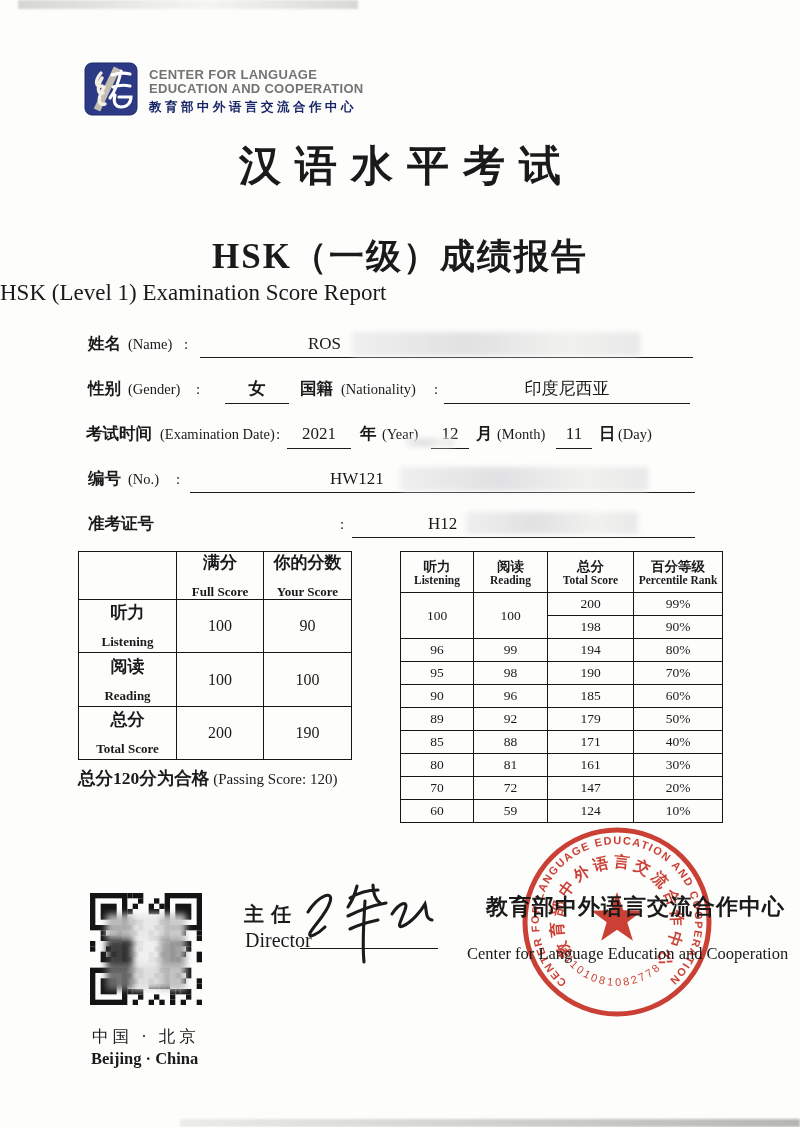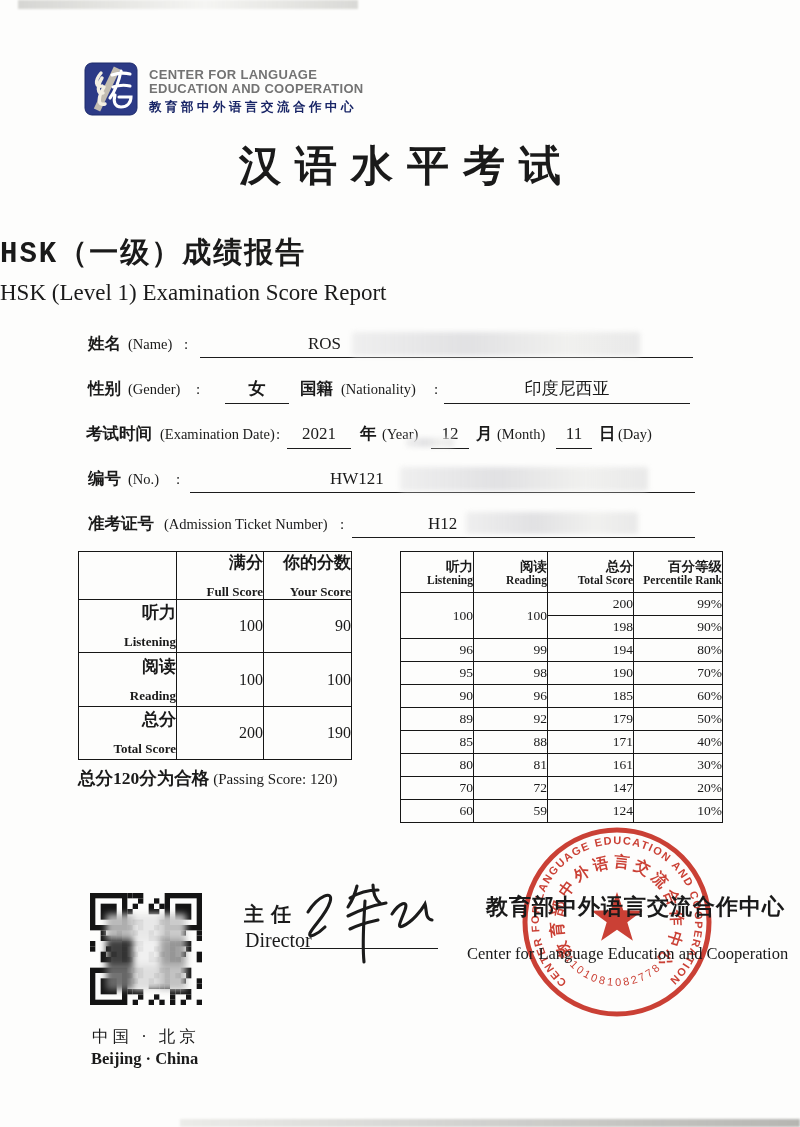--- a/index.html
+++ b/index.html
@@ -22,39 +22,39 @@
   .logo{left:84px;top:62px;display:flex;gap:11px;align-items:flex-start;}
   .logo-text{padding-top:6px;}
   .logo-en{font-family:"Liberation Sans",sans-serif;font-weight:bold;font-size:13px;
     line-height:14px;color:#737373;letter-spacing:.3px;}
   .logo-zh{font-size:12.5px;font-weight:bold;color:#182566;letter-spacing:3.5px;margin-top:3px;}
 
   
   .title-zh{left:0;top:138px;width:100%;text-align:center;font-size:42px;font-weight:bold;
     letter-spacing:14px;text-indent:14px;}
   .title-en{left:0;top:186px;width:100%;text-align:center;font-size:25px;}
-  .report-zh{left:0;top:233px;width:100%;text-align:left;font-size:29px;font-weight:bold;letter-spacing:2px;font-family:Liberation Mono, monospace;}
+  .report-zh{left:0;top:233px;width:100%;text-align:center;font-size:35px;font-weight:bold;letter-spacing:2px;}
   .report-en{left:0;top:280px;width:100%;text-align:left;font-size:23px;}
 
   
   .frow{position:absolute;left:0;width:100%;height:34px;}
   .frow span{position:absolute;line-height:28px;white-space:nowrap;}
   .fz{font-weight:bold;font-size:16.5px;}
   .fe{font-size:14.5px;}
   .fc{font-size:15px;}
   .fv{border-bottom:1.6px solid #1c1c1c;text-align:center;font-size:17px;height:28px;}
   .fv.left{text-align:left;}
 
   .redact{position:absolute;background:
     linear-gradient(90deg,rgba(238,238,238,.95),rgba(222,222,224,.9) 40%,rgba(240,240,238,.96) 75%,rgba(229,229,229,.85));
     filter:blur(2.5px);border-radius:3px;}
 
   
   table{border-collapse:collapse;}
-  td,th{border:1.6px solid #161616;text-align:right;vertical-align:middle;padding:0;}
+  td,th{border:1.6px solid #161616;text-align:center;vertical-align:middle;padding:0;}
   .tzh{font-weight:bold;font-size:17px;line-height:19px;}
   .ten{font-size:13px;line-height:14px;margin-top:13px;}
   .score-table{left:78px;top:551px;width:270px;height:205px;table-layout:fixed;}
   .score-table .num{font-size:16px;}
   .pct-table{left:400px;top:551px;width:318px;height:262px;table-layout:fixed;}
   .pct-table .hzh{font-weight:bold;font-size:13.5px;line-height:15px;}
   .pct-table .hen{font-size:11.5px;line-height:12px;}
   .pct-table td{font-size:13.5px;height:22px;}
 
   .passing{left:78px;top:766px;}
@@ -142,21 +142,20 @@
   <div class="frow" style="top:465px">
     <span class="fz" style="left:88px">编号</span>
     <span class="fe" style="left:128px">(No.)</span>
     <span class="fc" style="left:176px">:</span>
     <span class="fv left" style="left:190px;width:505px;padding-left:140px;box-sizing:border-box">HW121</span>
     <div class="redact" style="left:400px;top:2px;width:248px;height:24px"></div>
   </div>
 
   <div class="frow" style="top:510px">
     <span class="fz" style="left:88px">准考证号</span>
-    <span class="fe" style="left:164px">(Admission Ticket Number)</span>
     <span class="fc" style="left:340px">:</span>
     <span class="fv left" style="left:352px;width:343px;padding-left:76px;box-sizing:border-box">H12</span>
     <div class="redact" style="left:466px;top:2px;width:172px;height:22px"></div>
   </div>
 
   <table class="abs score-table">
     <tbody>
         <tr>
       <th style="width:97px;height:47px"></th>
       <th style="width:86px">

